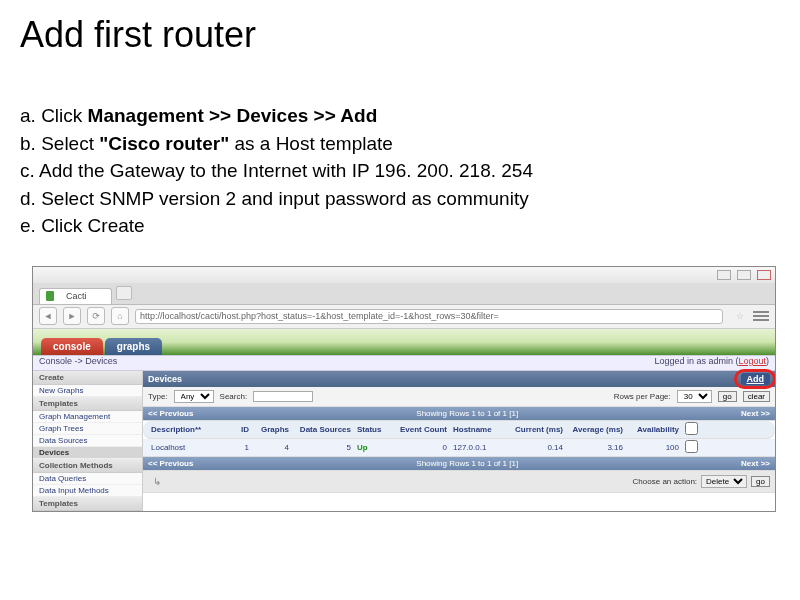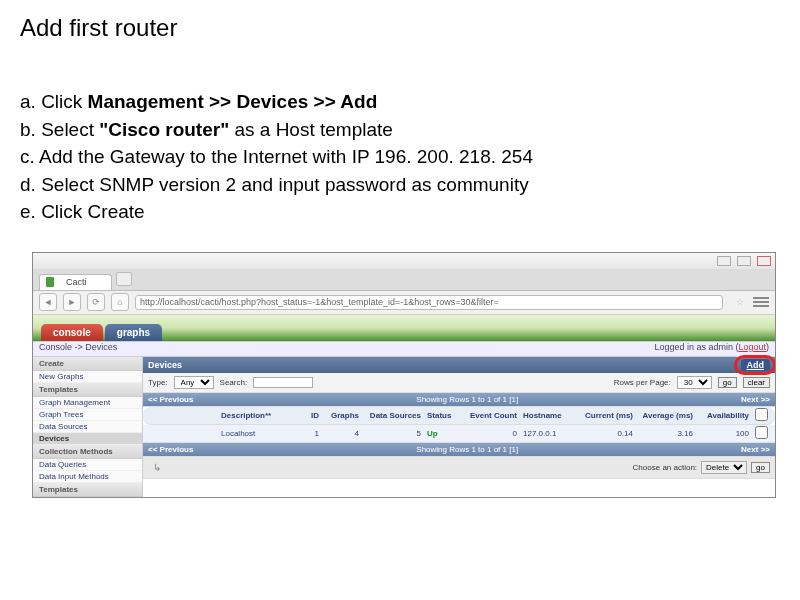--- a/index.html
+++ b/index.html
@@ -1,18 +1,18 @@
 <!DOCTYPE html>
 <html><head>
 <meta charset="utf-8">
 <style>
   * { box-sizing: border-box; margin: 0; padding: 0; }
   body { font-family: Arial, Helvetica, sans-serif; background: #fff; width: 800px; height: 600px; overflow: hidden; }
   .slide { padding: 14px 20px 0 20px; }
-  .title { font-size: 24px; font-weight: normal; margin-bottom: 46px; }
+  .title { font-size: 36px; font-weight: normal; margin-bottom: 46px; }
   .instructions { font-size: 19px; line-height: 1.45; margin-bottom: 26px; }
   .instructions .item { display: block; }
   .instructions b { font-weight: bold; }
 
   
   .browser { border: 1px solid #888; margin-left: 12px; margin-right: 4px; font-size: 9px; color: #333; background:#fff; overflow: hidden; }
   .titlebar { height: 16px; background: linear-gradient(#f7f7f7,#e6e6e6); display:flex; align-items:center; justify-content:flex-end; padding:0 4px; gap:6px;}
   .winbtn { width:14px; height:10px; border:1px solid #aaa; background:#eee; display:inline-block; }
   .winbtn.close{ border-color:#c66; }
   .tabstrip { height:22px; display:flex; align-items:flex-end; background:#ddd; padding-left:6px; gap:0; border-bottom:1px solid #bbb;}
@@ -41,21 +41,21 @@
   .sidehdr{ background:linear-gradient(#eaeaea,#d6d6d6); font-size:8px; font-weight:bold; color:#555; padding:2px 6px; border-bottom:1px solid #ccc;}
   .sideitem{ font-size:8px; color:#2a3b7a; padding:1px 6px; border-bottom:1px solid #eee; cursor:pointer;}
   .sideitem.active{ background:#d5d5d5; color:#333; font-weight:bold;}
 
   .main{ flex:1; }
   .panelhdr{ display:flex; align-items:center; justify-content:space-between; background:linear-gradient(#6e85a8,#4c6589); color:#fff; font-size:9px; font-weight:bold; padding:3px 5px;}
   .addwrap{position:relative}
   .addlink{ color:#fff; text-decoration:underline; background:#3a558a; padding:1px 6px; border-radius:3px; cursor:pointer;}
   .callout{ position:absolute; border:3px solid #e62222; border-radius:14px; width:42px; height:20px; top:-5px; right:-6px; pointer-events:none;}
 
-  .filterrow, .pager, .colhdr, .datarow, .actionrow { display:flex; align-items:center; font-size:8px; border-bottom:1px solid #ddd;justify-content:flex-end;}
+  .filterrow, .pager, .colhdr, .datarow, .actionrow { display:flex; align-items:center; font-size:8px; border-bottom:1px solid #ddd;}
   .filterrow{ background:#f3f3f3; padding:3px 5px; gap:6px;}
   .filterrow select,.filterrow input,.filterrow button{ font-size:8px; }
   .filterrow select{ border:1px solid #aaa; background:#fff; padding:0 2px;}
   .filterrow input{ border:1px solid #aaa; width:60px; padding:0 2px;}
   .smallbtn{ border:1px solid #888; background:#eee; padding:0 4px; font-size:8px; cursor:pointer;}
   .filterrow .spacer{flex:1}
 
   .pager{ background:linear-gradient(#8ba3c4,#6a84aa); color:#fff; padding:2px 5px; justify-content:space-between;}
   .pagernav{ font-weight:bold;}
 

